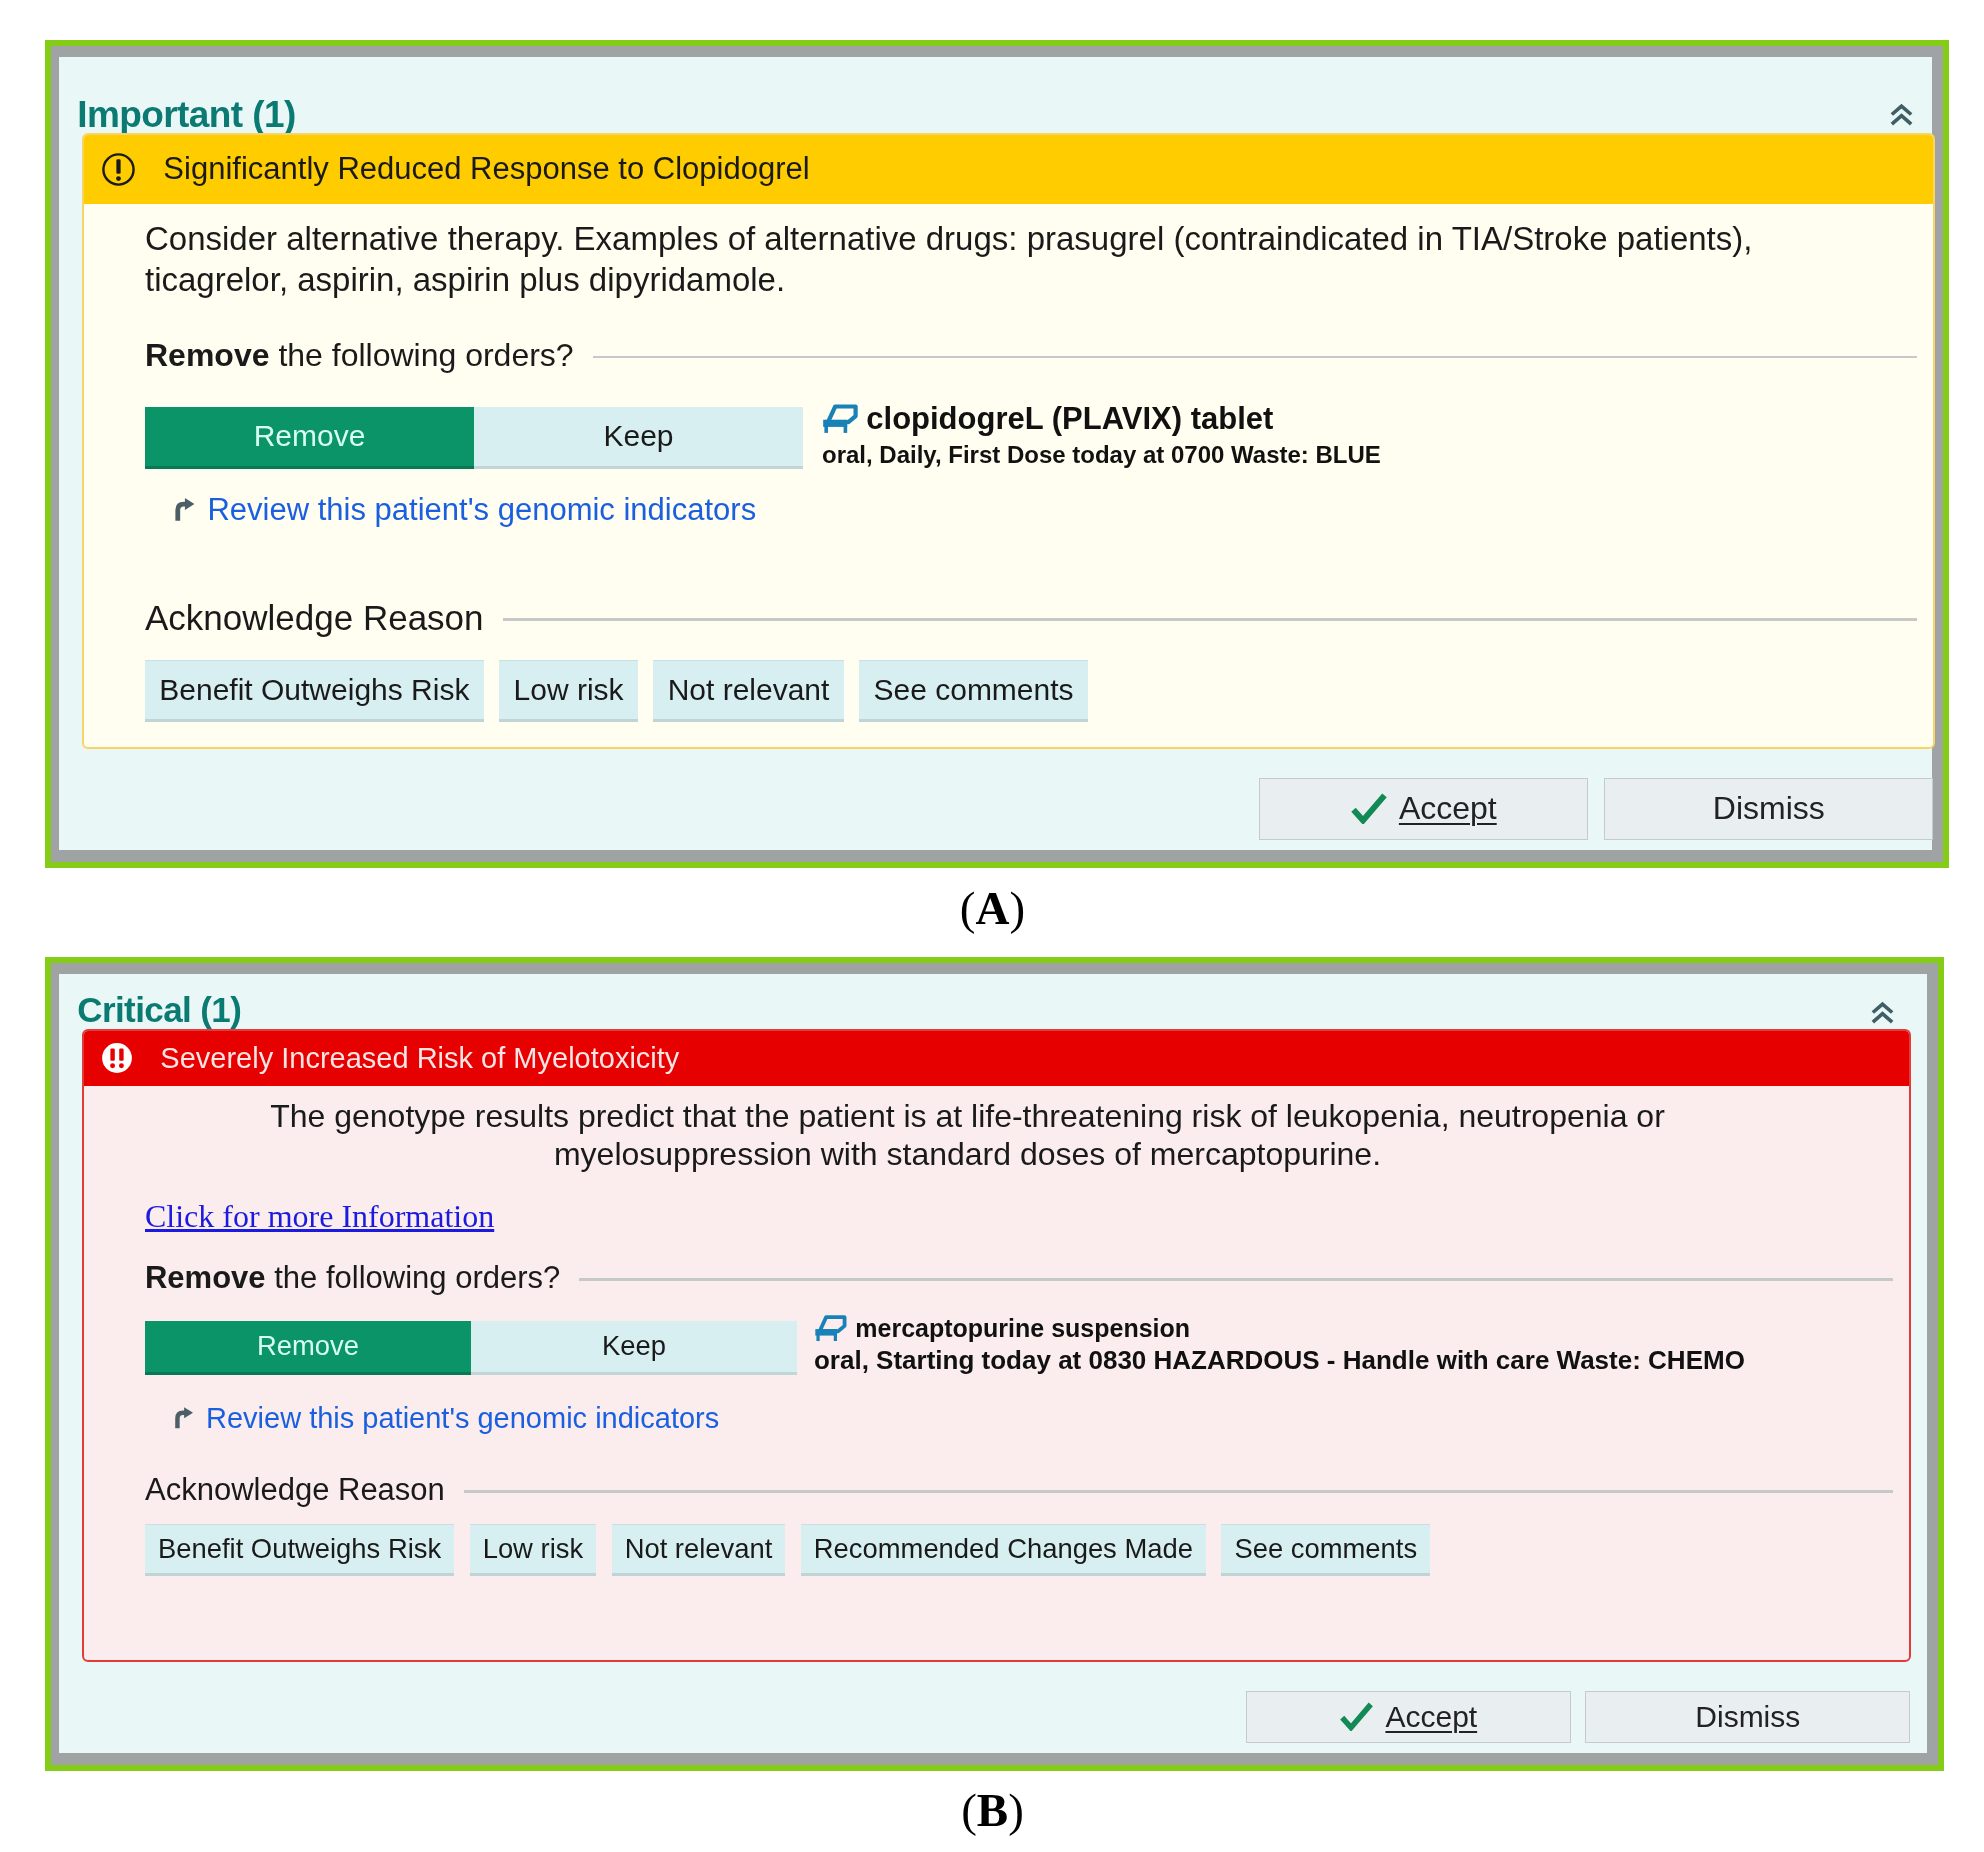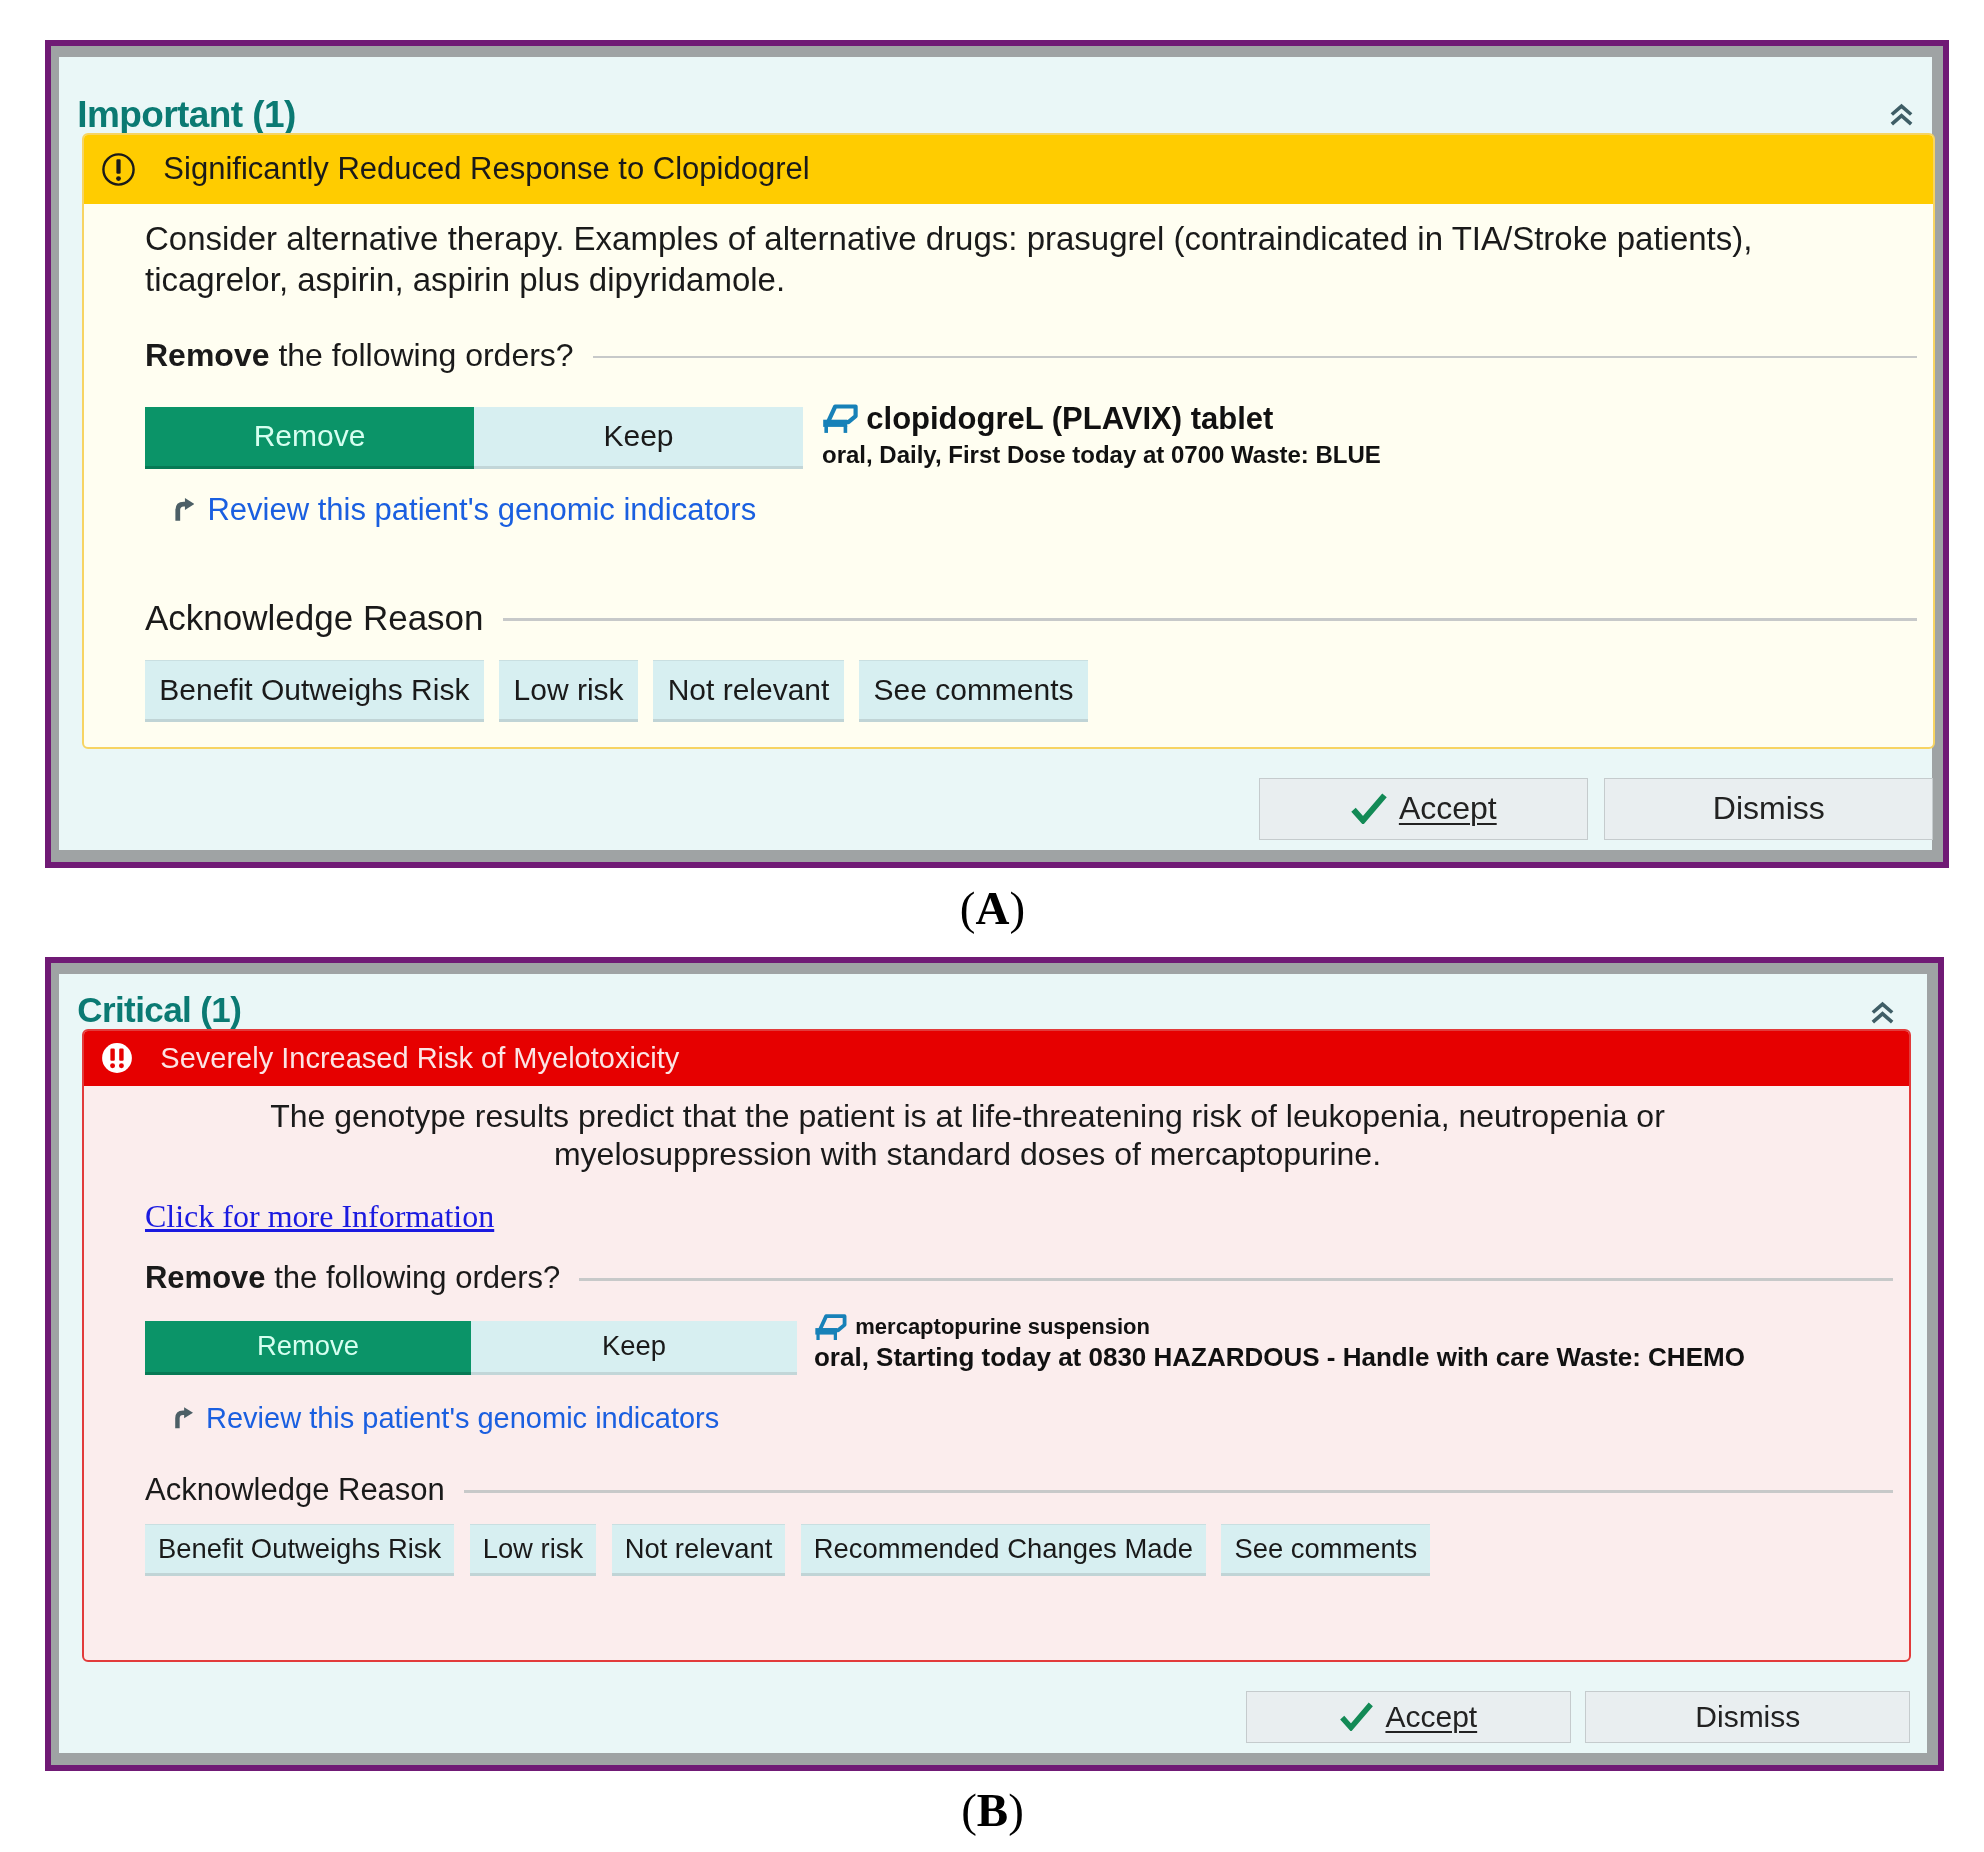--- a/index.html
+++ b/index.html
@@ -1,17 +1,17 @@
 <!DOCTYPE html>
 <html style="font-size:9.5px"><head>
 <meta charset="utf-8">
 <style>
   html, body { margin:0; padding:0; background:#ffffff; }
   body { width:1985px; height:1853px; position:relative; overflow:hidden; font-family:"Liberation Sans", sans-serif; }
-  .frame { position:absolute; background:#701a75; }
+  .frame { position:absolute; background:#84cc16; }
   .bezel { position:absolute; left:6px; top:6px; right:6px; bottom:6px; background:#9fa3a4; }
   .win { position:absolute; left:8.3px; top:10.7px; right:10.7px; bottom:12px; background:#eaf7f7; }
   .section-title { position:absolute; left:18px; font-size:37px; color:#0b7a73; font-weight:bold; letter-spacing:-0.6px; }
   .collapse { position:absolute; width:29px; height:29px; }
   .card { position:absolute; border-radius:6px; overflow:hidden; }
   .banner { position:absolute; left:0; top:0; right:0; display:flex; align-items:center; padding-left:16.7px; font-size:31px;gap:17px; }
   .banner .ico { width:35px; height:35px; margin-right:10.7px; display:inline-block; }
   .body-text { position:absolute; left:61px; right:89px; font-size:33px; line-height:41px; color:#1a1a1a; }
   .sect-head { position:absolute; left:61px; right:15.5px; display:flex; align-items:center; font-size:32px; color:#1a1a1a; }
   .sect-head .line { flex:1; height:2.4px; background:#c7c9c9; margin-left:19px; margin-top:3.6px; }
@@ -145,21 +145,21 @@
           <span><b>Remove</b><span> the following orders?</span></span>
           <span class="line"></span>
         </div>
 
         <div class="seg" style="left:61px; top:290px; height:54px;">
           <div class="rm" style="width:326px; font-size:27.4px;">Remove</div>
           <div class="kp" style="width:326px; font-size:27.4px;">Keep</div>
         </div>
 
         <div class="order" style="left:730px; top:283px;">
-          <div class="name" style="font-size:22px;">
+          <div class="name" style="font-size:25px;">
             <svg width="33" height="26" viewBox="0 0 60 48">
               <path d="M22 4 H56 V20 L44 30 H10 Z" fill="none" stroke="#1781b8" stroke-width="7" stroke-linejoin="round"></path>
               <rect x="2" y="26" width="40" height="12" fill="#1781b8"></rect>
               <rect x="4" y="36" width="6" height="12" fill="#1781b8"></rect>
               <rect x="36" y="36" width="6" height="12" fill="#1781b8"></rect>
             </svg>
             <span>mercaptopurine suspension</span>
           </div>
           <div class="detail" style="font-size:26px; margin-top:2.4px;">oral, Starting today at 0830 HAZARDOUS - Handle with care Waste: CHEMO</div>
         </div>

